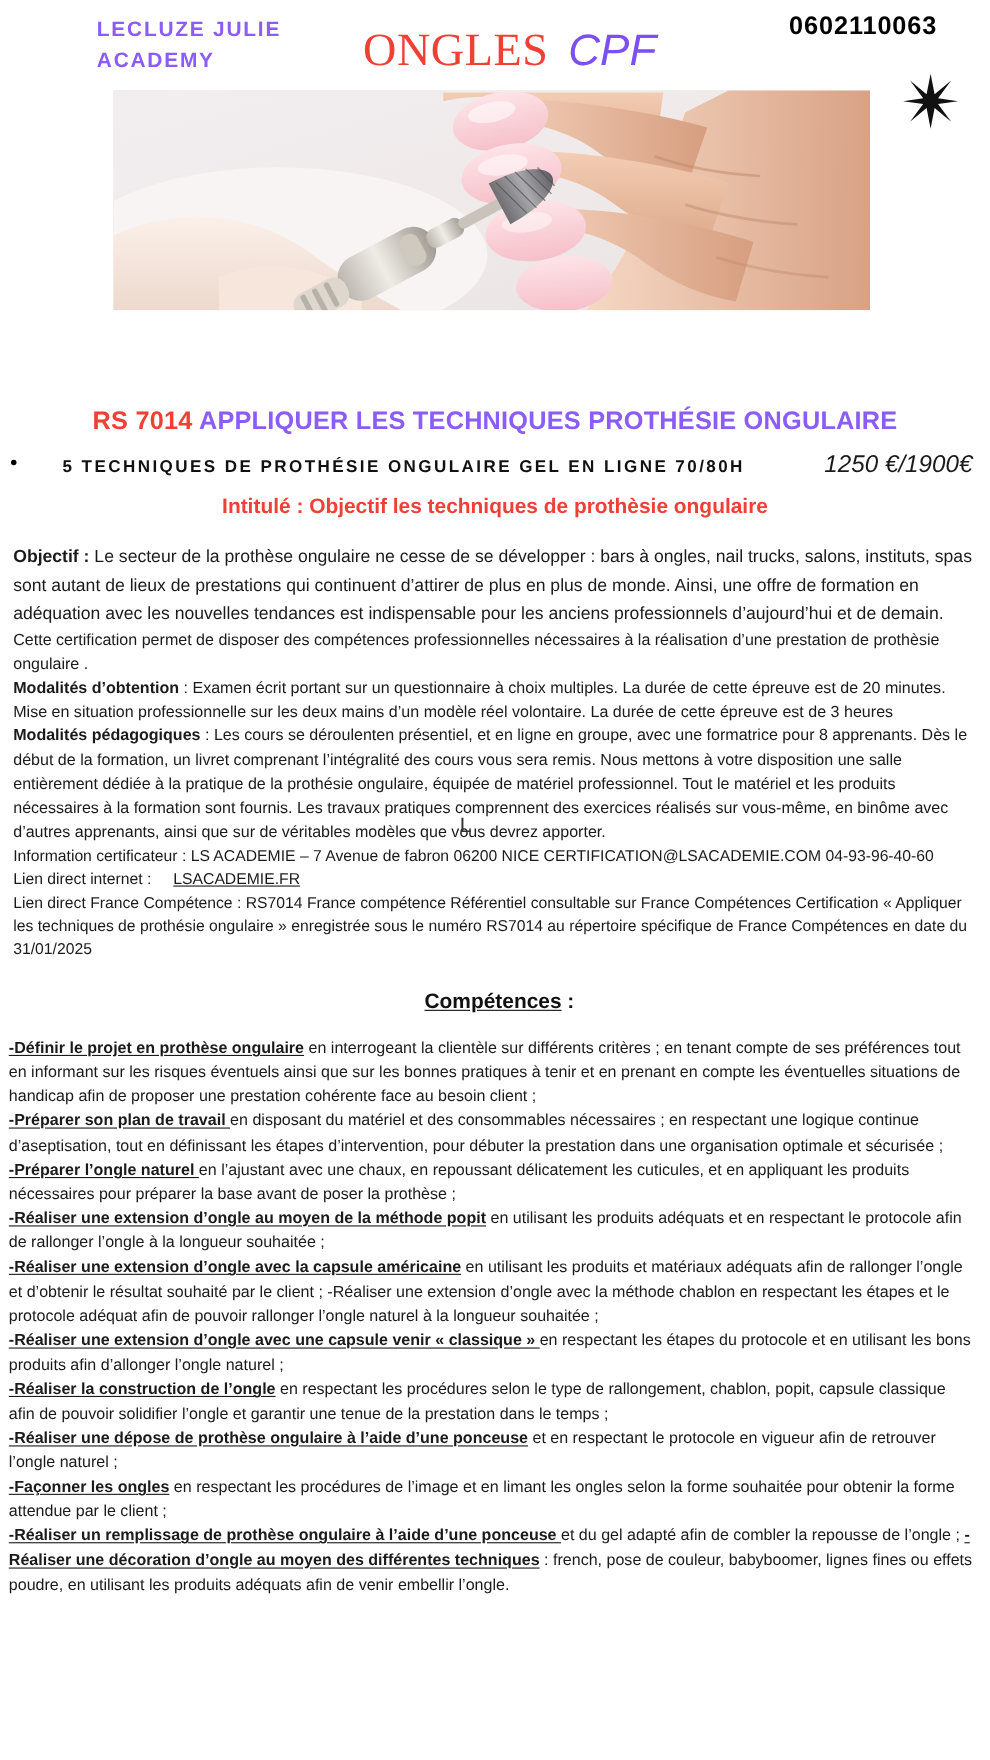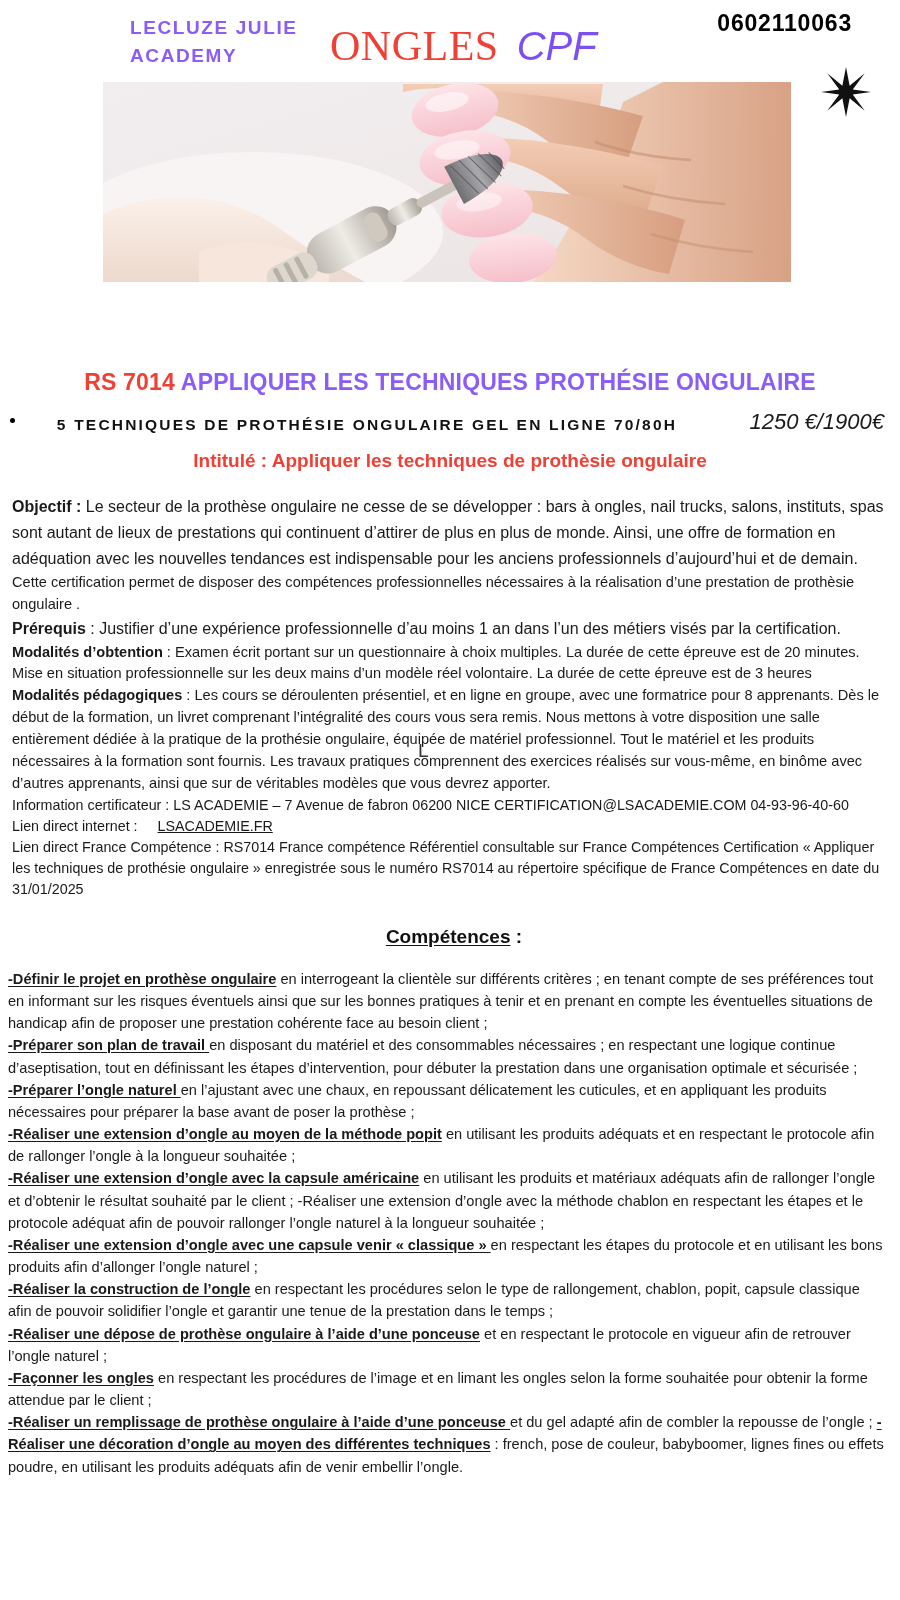--- a/index.html
+++ b/index.html
@@ -31,21 +31,21 @@
     position: absolute;
     left: 88px;
     top: 14px;
     color: #8b5cf6;
     font-weight: 800;
     font-size: 19px;
     letter-spacing: 1.6px;
     line-height: 1.45;
     width: 250px;
   }
-  .brand-line { display: block; margin-left: 42px; }
+  .brand-line { display: block; }
 
   .logo {
     position: absolute;
     left: 330px;
     top: 22px;
     white-space: nowrap;
   }
   .logo-ongles {
     font-family: "Liberation Serif", serif;
     font-size: 42px;
@@ -325,29 +325,28 @@
   </h1>
 
   <div class="offers">
     <div class="offer-row">
       <span class="offer-bullet"></span>
       <span class="offer-text">5 TECHNIQUES DE PROTHÉSIE ONGULAIRE GEL EN LIGNE 70/80H</span>
       <span class="offer-price">1250 €/1900€</span>
     </div>
   </div>
 
-  <div class="intitule">Intitulé : Appliquer les techniques de prothèsie ongulaire</div>
+  <div class="intitule">Intitulé : Objectif les techniques de prothèsie ongulaire</div>
 
   <div class="body-wrap">
 
     <p class="para loose"><b>Objectif :</b><span> Le secteur de la prothèse ongulaire ne cesse de se développer : bars à ongles, nail trucks, salons, instituts, spas sont autant de lieux de prestations qui continuent d’attirer de plus en plus de monde. Ainsi, une offre de formation en adéquation avec les nouvelles tendances est indispensable pour les anciens professionnels d’aujourd’hui et de demain.</span></p>
 
     <p class="para">Cette certification permet de disposer des compétences professionnelles nécessaires à la réalisation d’une prestation de prothèsie ongulaire .</p>
 
-    <p class="para loose"><b>Prérequis</b><span> : Justifier d’une expérience professionnelle d’au moins 1 an dans l’un des métiers visés par la certification.</span></p>
 
     <p class="para"><b>Modalités d’obtention</b><span> : Examen écrit portant sur un questionnaire à choix multiples. La durée de cette épreuve est de 20 minutes. Mise en situation professionnelle sur les deux mains d’un modèle réel volontaire. La durée de cette épreuve est de 3 heures</span></p>
 
     <p class="para"><b>Modalités pédagogiques</b><span> : Les cours se déroulenten présentiel, et en ligne en groupe, avec une formatrice pour 8 apprenants. Dès le début de la formation, un livret comprenant l’intégralité des cours vous sera remis. Nous mettons à votre disposition une salle entièrement dédiée à la pratique de la prothésie ongulaire, équipée de matériel professionnel. Tout le matériel et les produits nécessaires à la formation sont fournis. Les travaux pratiques comprennent des exercices réalisés sur vous-même, en binôme avec d’autres apprenants, ainsi que sur de véritables modèles que vous devrez apporter.</span></p>
 
     <p class="para small-note">Information certificateur : LS ACADEMIE – 7 Avenue de fabron 06200 NICE CERTIFICATION@LSACADEMIE.COM 04-93-96-40-60</p>
 
     <p class="para small-note"><span>Lien direct internet : </span><a class="inline-link" href="#">LSACADEMIE.FR</a></p>
 
     <p class="para small-note">Lien direct France Compétence : RS7014 France compétence Référentiel consultable sur France Compétences Certification « Appliquer les techniques de prothésie ongulaire » enregistrée sous le numéro RS7014 au répertoire spécifique de France Compétences en date du 31/01/2025</p>

